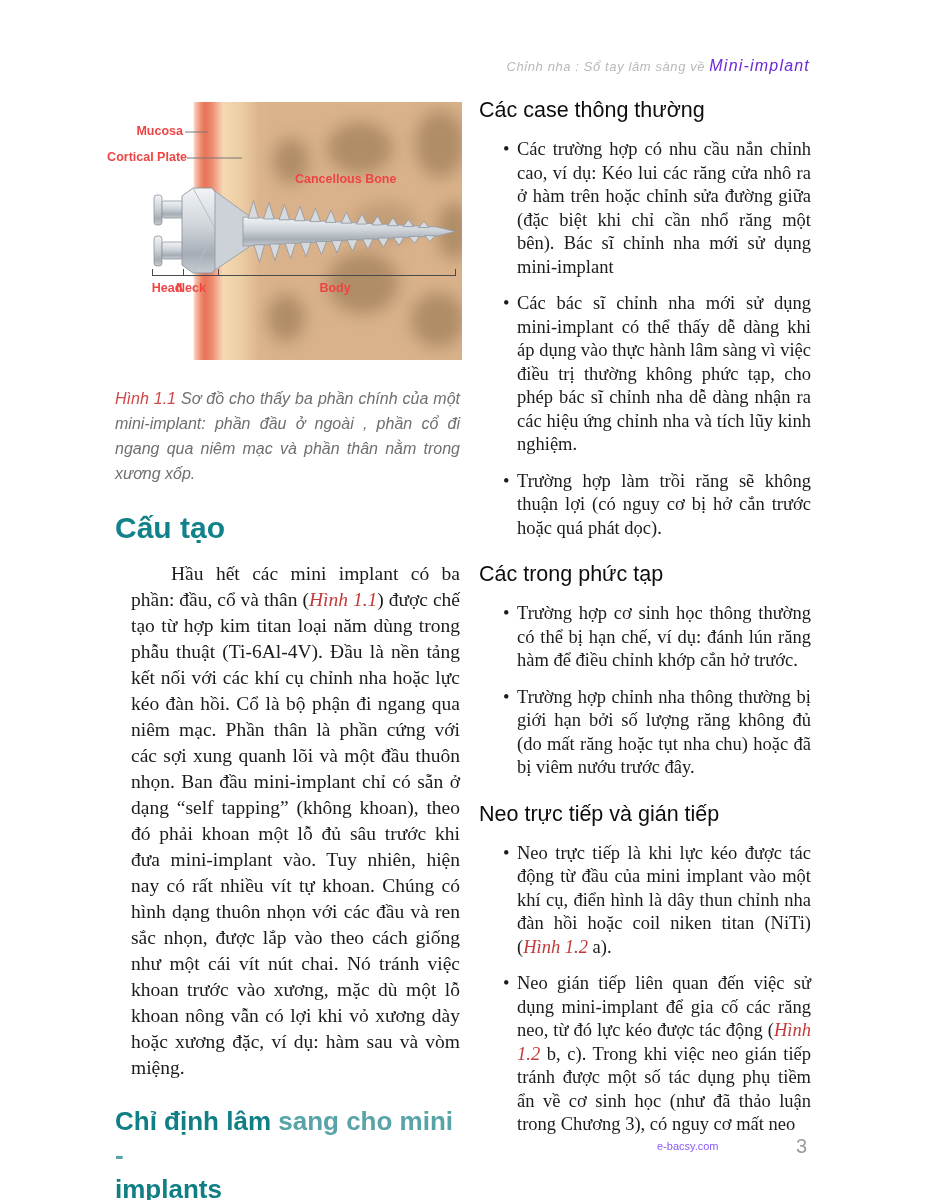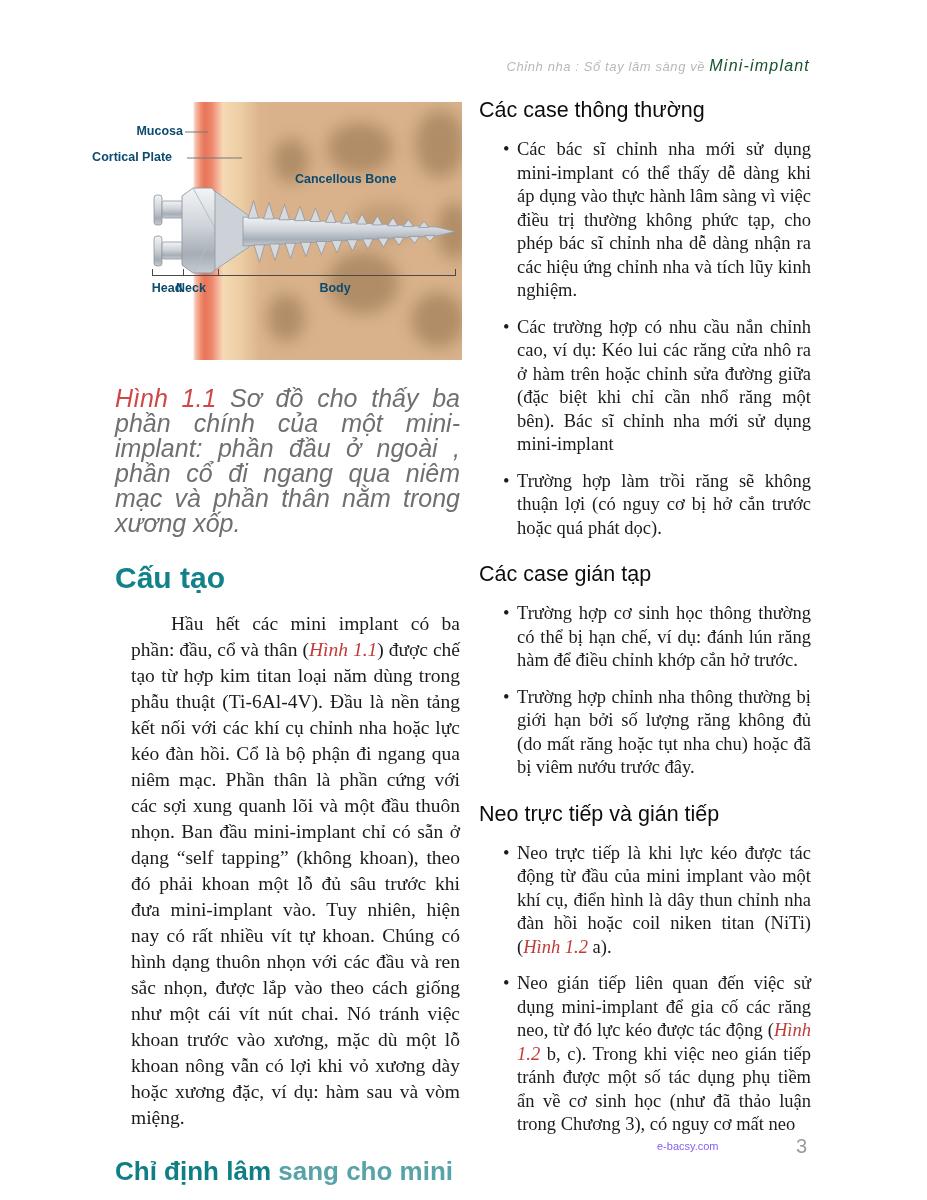--- a/index.html
+++ b/index.html
@@ -3,49 +3,49 @@
 <meta charset="utf-8">
 <style>
   html,body{margin:0;padding:0;background:#ffffff;}
   .page{position:relative;width:927px;height:1200px;background:#ffffff;overflow:hidden;
         font-family:"Liberation Serif",serif;}
 
   
   .header{position:absolute;top:57px;right:117px;width:480px;text-align:right;
           font-family:"Liberation Sans",sans-serif;font-style:italic;color:#b9b9b9;
           font-size:13px;letter-spacing:.6px;}
-  .header .emph{font-size:16px;letter-spacing:1.2px;color:#14532d;}
+  .header .emph{font-size:16px;letter-spacing:1.2px;color:#6d28d9;}
 
   
   .col-left{position:absolute;left:115px;top:92px;width:345px;}
   .col-right{position:absolute;left:479px;top:98px;width:332px;}
 
   
   .figure{position:relative;width:347px;height:281px;}
   .fig-bg{position:absolute;left:0;top:10px;width:347px;height:258px;overflow:hidden;
     background:linear-gradient(90deg,
       #ffffff 0px,#ffffff 78px,
       #f7c7b5 80px,#ee8a6c 86px,#e8745a 90px,#ee8a6c 97px,#f4b49c 103px,
       #f4d9b3 108px,#eccda4 126px,#dcb58e 144px,#d9b28b 160px,#d9b28b 100%);}
   .blob{position:absolute;background:#8f6f4a;border-radius:50%;filter:blur(8px);opacity:.55;}
   .fig-svg{position:absolute;left:0;top:0;}
   .fig-label{position:absolute;font-family:"Liberation Sans",sans-serif;font-weight:700;
-             font-size:12.5px;color:#0c4a6e;white-space:nowrap;}
+             font-size:12.5px;color:#ef4444;white-space:nowrap;}
   .lbl-mucosa{top:32px;right:279px;}
-  .lbl-cortical{top:58px;right:290px;text-align:center;}
+  .lbl-cortical{top:58px;right:275px;text-align:center;}
   .lbl-cancellous{left:180px;top:80px;}
   .lbl-head{left:28px;width:48px;top:189px;text-align:center;}
   .lbl-neck{left:61px;width:48px;top:189px;text-align:left;}
   .lbl-body{left:180px;width:80px;top:189px;text-align:center;}
   .bracket{position:absolute;left:37px;top:183px;width:303px;border-top:1px solid #4a4a4a;}
   .tick{position:absolute;top:-7px;width:1px;height:7px;background:#4a4a4a;}
 
   
   .caption{margin-top:13px;font-family:"Liberation Sans",sans-serif;font-style:italic;
-           font-size:25px;line-height:25px;color:#6f6f6f;text-align:justify;}
+           font-size:16px;line-height:25px;color:#6f6f6f;text-align:justify;}
   .caption .figref{color:#cf4747;}
 
   
   .h1-teal{margin:25px 0 0 0;font-family:"Liberation Sans",sans-serif;font-weight:700;
            font-size:30px;color:#12828a;}
   .para{margin:16px 0 0 16px;font-size:19.5px;line-height:26px;text-align:justify;color:#1b1b1b;}
   .para.first-indent{text-indent:40px;}
   .ref{color:#c23b3b;font-style:italic;}
   .h2-teal{margin:23px 0 0 0;font-family:"Liberation Sans",sans-serif;font-weight:700;
            font-size:26px;line-height:34px;color:#0f7e85;}
@@ -170,26 +170,26 @@
       <span>Chỉ định lâm</span><span class="light"> sang cho mini -</span><br><span>implants</span>
     </h2>
 
     <p class="para first-indent">Việc sử dụng mini-implant có thể tùy theo từng trường hợp và hình thức nắn chỉnh.</p>
   </div>
 
   <div class="col-right">
 
     <h3 class="rsec-h">Các case thông thường</h3>
     <ul class="bullets">
+      <li><span>Các trường hợp có nhu cầu nắn chỉnh cao, ví dụ: Kéo lui các răng cửa nhô ra ở hàm trên hoặc chỉnh sửa đường giữa (đặc biệt khi chỉ cần nhổ răng một bên). Bác sĩ chỉnh nha mới sử dụng mini-implant</span></li>
       <li><span>Các bác sĩ chỉnh nha mới sử dụng mini-implant có thể thấy dễ dàng khi áp dụng vào thực hành lâm sàng vì việc điều trị thường không phức tạp, cho phép bác sĩ chỉnh nha dễ dàng nhận ra các hiệu ứng chỉnh nha và tích lũy kinh nghiệm.</span></li>
-      <li><span>Các trường hợp có nhu cầu nắn chỉnh cao, ví dụ: Kéo lui các răng cửa nhô ra ở hàm trên hoặc chỉnh sửa đường giữa (đặc biệt khi chỉ cần nhổ răng một bên). Bác sĩ chỉnh nha mới sử dụng mini-implant</span></li>
       <li><span>Trường hợp làm trồi răng sẽ không thuận lợi (có nguy cơ bị hở cắn trước hoặc quá phát dọc).</span></li>
     </ul>
 
-    <h3 class="rsec-h mt">Các case gián tạp</h3>
+    <h3 class="rsec-h mt">Các trong phức tạp</h3>
     <ul class="bullets">
       <li><span>Trường hợp cơ sinh học thông thường có thể bị hạn chế, ví dụ: đánh lún răng hàm để điều chỉnh khớp cắn hở trước.</span></li>
       <li><span>Trường hợp chỉnh nha thông thường bị giới hạn bởi số lượng răng không đủ (do mất răng hoặc tụt nha chu) hoặc đã bị viêm nướu trước đây.</span></li>
     </ul>
 
     <h3 class="rsec-h mt">Neo trực tiếp và gián tiếp</h3>
     <ul class="bullets">
       <li>
         <span>Neo trực tiếp là khi lực kéo được tác động từ đầu của mini implant vào một khí cụ, điển hình là dây thun chỉnh nha đàn hồi hoặc coil niken titan (NiTi) (</span><span class="ref">Hình 1.2</span><span> a).</span>
       </li>

